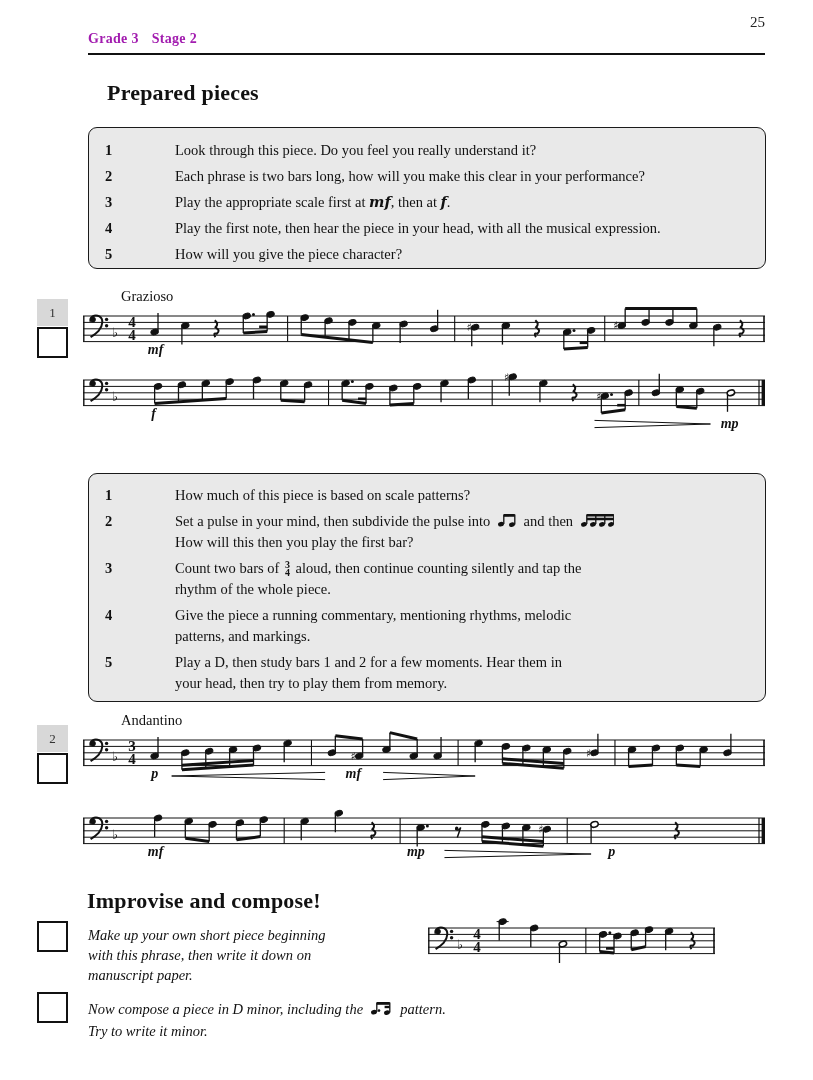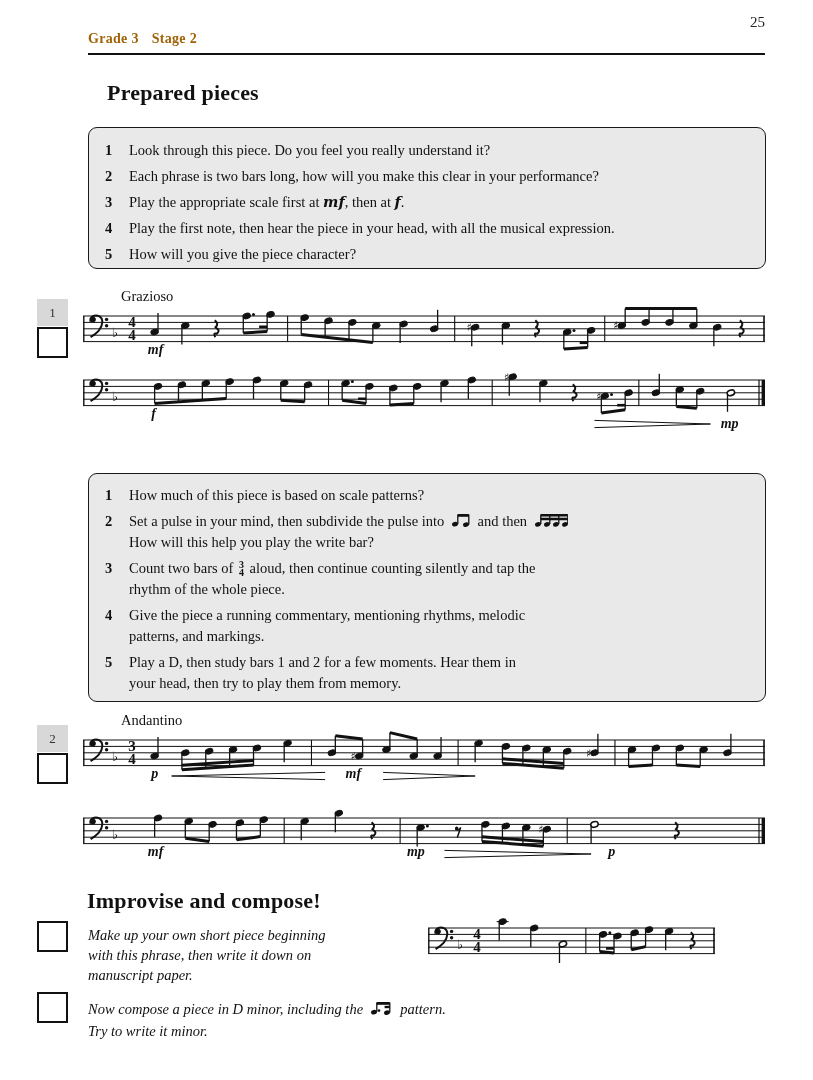--- a/index.html
+++ b/index.html
@@ -1,33 +1,33 @@
 <!DOCTYPE html>
 <html><head>
 <meta charset="utf-8">
 <style>
   * { margin:0; padding:0; box-sizing:border-box; }
   body { background:#fff; }
   .page { position:relative; width:813px; height:1080px; background:#ffffff;
           font-family:"Liberation Serif", serif; color:#111; overflow:hidden; }
-  .hdr-left { position:absolute; left:88px; top:31px; font-size:14px; font-weight:bold; color:#a16207; letter-spacing:0.3px; }
+  .hdr-left { position:absolute; left:88px; top:31px; font-size:14px; font-weight:bold; color:#a21caf; letter-spacing:0.3px; }
   .hdr-left .gap2 { margin-left:13px; }
   .hdr-num { position:absolute; right:48px; top:14px; font-size:15px; color:#222; }
   .rule { position:absolute; left:88px; top:53px; width:677px; height:2px; background:#111; }
   .h1 { position:absolute; left:87px; font-size:22px; font-weight:bold; letter-spacing:0.2px; }
   .h-prepared { top:80px;margin-left:20px; }
   .h-improv { top:888px; }
   .qbox { position:absolute; left:88px; width:678px; background:#e9e9e9;
           border:1.4px solid #1a1a1a; border-radius:9px; padding:11px 16px 8px 16px; overflow:hidden; }
   .qbox1 { top:127px; height:142px; }
   .qbox2 { top:473px; height:229px; }
   .qitem { display:flex; margin-bottom:5px; font-size:14.5px; line-height:21px; }
   .qbox1 .qitem { margin-bottom:4px; line-height:22px; }
   .qn { width:24px; flex:0 0 24px; font-weight:bold; }
-  .qt { flex:1; }
+  .qt { flex:1;margin-left:46px; }
   .qline2 { display:block; }
   .dynv { font-style:italic; font-weight:bold; font-family:"DejaVu Serif", serif; }
   .frac { display:inline-block; vertical-align:-3px; text-align:center; line-height:8px; font-weight:bold; font-size:10px; margin:0 2px; }
   .frac span { display:block; }
   .nicon { vertical-align:-2px; margin:0 3px; }
   .tag { position:absolute; left:37px; width:31px; height:27px; background:#d8d8d8;
          text-align:center; font-size:13px; line-height:27px; color:#333; }
   .tag1 { top:299px; } .tag2 { top:725px; }
   .cbox { position:absolute; left:37px; width:31px; height:31px; background:#fff; border:2.6px solid #111; }
   .cb1 { top:327px; } .cb2 { top:753px; } .cb3 { top:921px; } .cb4 { top:992px; }
@@ -256,21 +256,21 @@
               <ellipse cx="4" cy="13.4" rx="3" ry="2.2" fill="#111" transform="rotate(-15 4 13.4)"></ellipse>
               <ellipse cx="13" cy="13.4" rx="3" ry="2.2" fill="#111" transform="rotate(-15 13 13.4)"></ellipse>
               <ellipse cx="22" cy="13.4" rx="3" ry="2.2" fill="#111" transform="rotate(-15 22 13.4)"></ellipse>
               <ellipse cx="31" cy="13.4" rx="3" ry="2.2" fill="#111" transform="rotate(-15 31 13.4)"></ellipse>
               <line x1="6.8" y1="13" x2="6.8" y2="3.4" stroke="#111" stroke-width="1.3"></line>
               <line x1="15.8" y1="13" x2="15.8" y2="3.4" stroke="#111" stroke-width="1.3"></line>
               <line x1="24.8" y1="13" x2="24.8" y2="3.4" stroke="#111" stroke-width="1.3"></line>
               <line x1="33.8" y1="13" x2="33.8" y2="3.4" stroke="#111" stroke-width="1.3"></line>
               <line x1="6.8" y1="4.2" x2="33.8" y2="4.2" stroke="#111" stroke-width="2.6"></line>
               <line x1="6.8" y1="8" x2="33.8" y2="8" stroke="#111" stroke-width="2.4"></line>
-            </svg></span><span class="qline2">How will this help you play the write bar?</span></span>
+            </svg></span><span class="qline2">How will this then you play the first bar?</span></span>
       </div>
     <div class="qitem">
         <span class="qn">3</span>
         <span class="qt"><span class="qline1"><span>Count two bars of </span><span class="frac"><span>3</span><span>4</span></span><span> aloud, then continue counting silently and tap the</span></span><span class="qline2">rhythm of the whole piece.</span></span>
       </div>
     <div class="qitem">
         <span class="qn">4</span>
         <span class="qt"><span class="qline1">Give the piece a running commentary, mentioning rhythms, melodic</span><span class="qline2">patterns, and markings.</span></span>
       </div>
     <div class="qitem">

